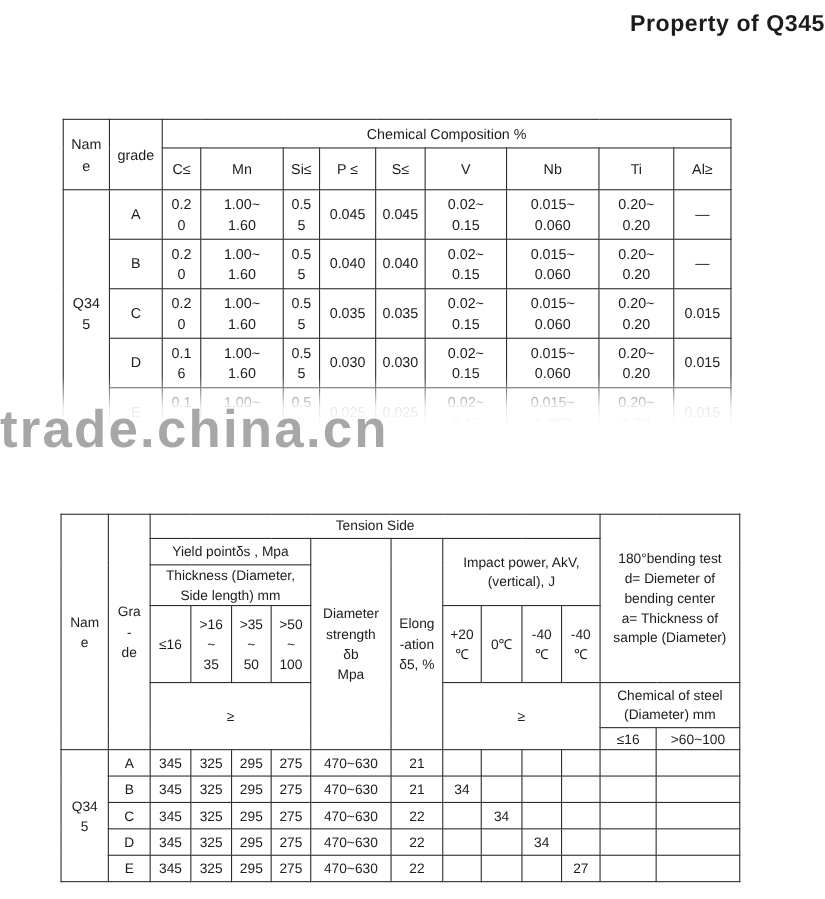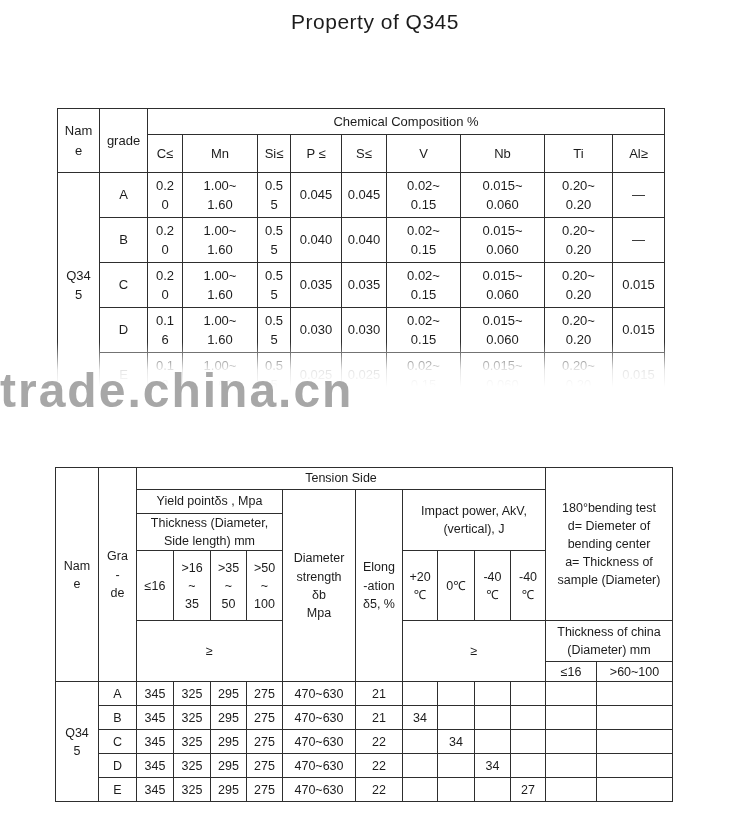--- a/index.html
+++ b/index.html
@@ -1,19 +1,19 @@
 <!DOCTYPE html>
 <html><head>
 <meta charset="utf-8">
 <style>
   html,body { margin:0; padding:0; background:#ffffff; }
   .page { position:relative; width:750px; height:817px; background:#ffffff;
           font-family:"Liberation Sans", sans-serif; color:#1c1c1c; overflow:hidden; }
-  .title { position:absolute; top:10px; left:0; width:100%; text-align:center;
-           font-size:21px; font-weight:normal; letter-spacing:.5px; }
+  .title { position:absolute; top:10px; left:0; width:100%; text-align:right;
+           font-size:21px; font-weight:bold; letter-spacing:.5px; }
   .caption { position:absolute; text-align:center; font-size:13.5px;margin-top:44px; }
   #list1-caption { top:87px; left:57px; width:607px; }
   #list2-caption { top:446px; left:55px; width:617px;font-family:Liberation Mono, monospace; }
   table { border-collapse:collapse; table-layout:fixed; position:absolute; background:#fff; }
   #table-list1 { left:57px; top:108px; width:607px; }
   #table-list2 { left:55px; top:467px; width:617px; }
   td { border:1px solid #2e2e2e; text-align:center; vertical-align:middle;
        padding:0 2px; white-space:pre-line; font-weight:normal; overflow:hidden; }
   #table-list1 td { font-size:13px;   line-height:1.5; }
   #table-list2 td { font-size:12.5px; line-height:1.45; }
@@ -229,21 +229,21 @@
 ℃</td>
       <td>0℃</td>
       <td>-40
 ℃</td>
       <td>-40
 ℃</td>
     </tr>
     <tr class="h41">
       <td colspan="4" rowspan="2">≥</td>
       <td colspan="4" rowspan="2">≥</td>
-      <td colspan="2">Thickness of china
+      <td colspan="2">Chemical of steel
 (Diameter) mm</td>
     </tr>
     <tr class="h20">
       <td>≤16</td>
       <td>&gt;60~100</td>
     </tr>
     <tr class="h24">
       <td rowspan="5">Q34
 5</td>
       <td>A</td>

